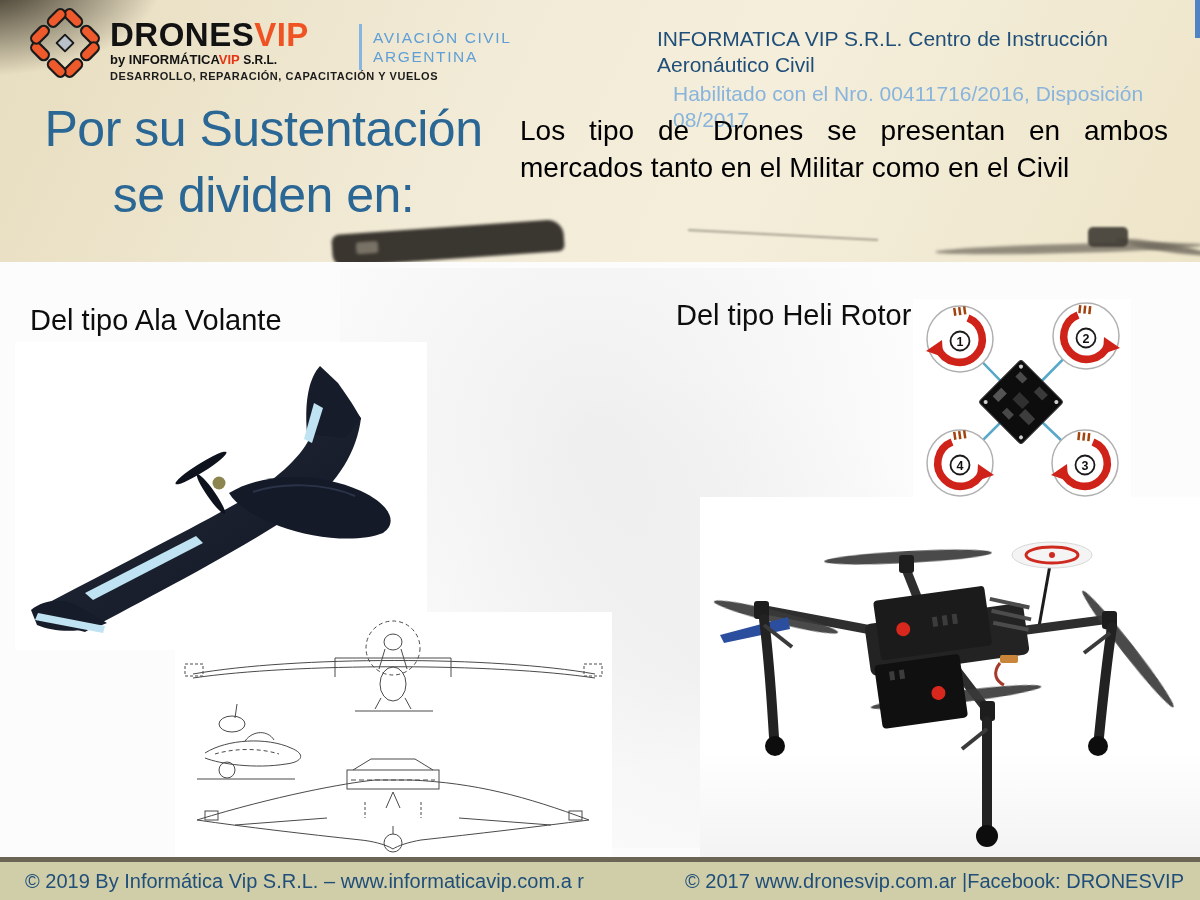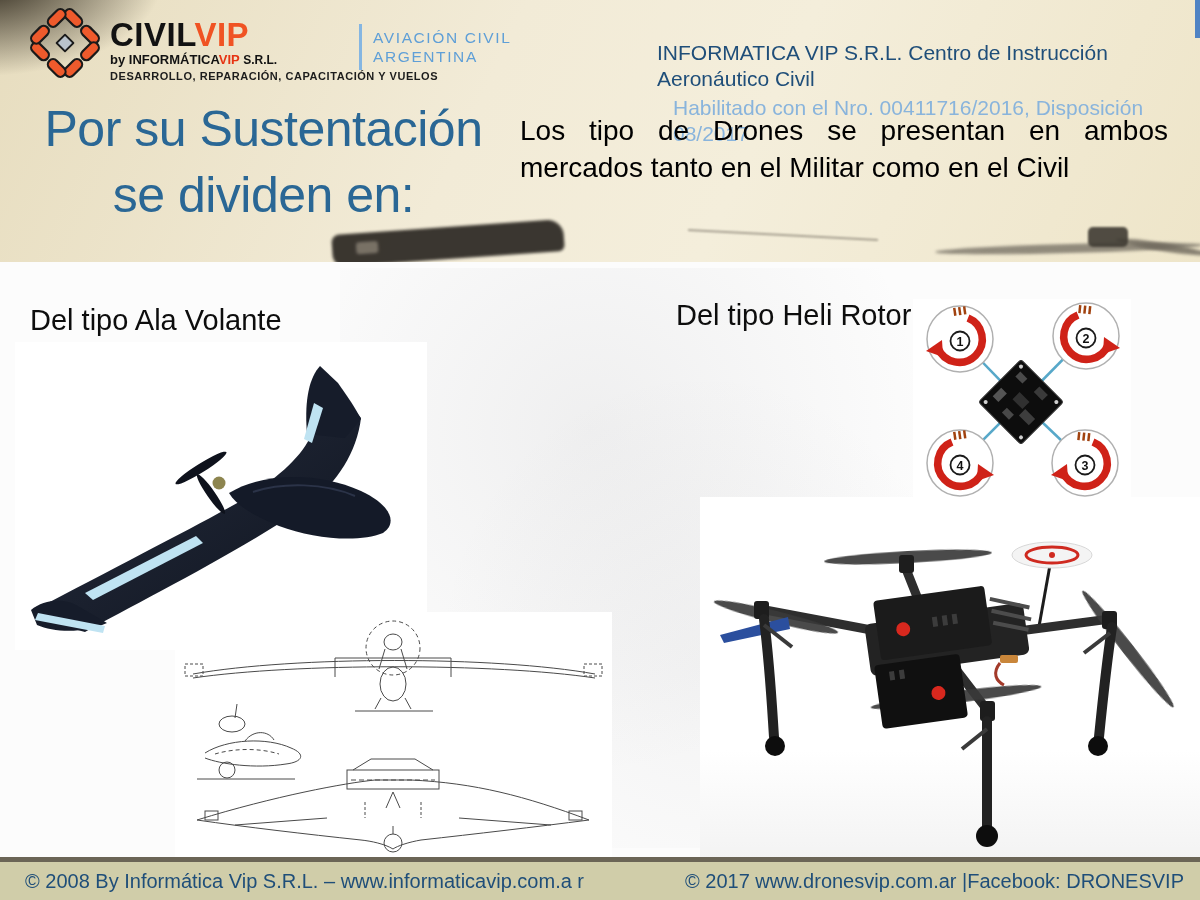--- a/index.html
+++ b/index.html
@@ -20,21 +20,21 @@
   .brand-byline { font-size:13px; font-weight:700; color:#121212; line-height:14px; margin-top:1px; }
   .brand-byline .vip { color:#e63312; }
   .brand-byline .srl { font-size:12px; }
   .brand-tagline { font-size:11px; font-weight:700; letter-spacing:0.55px; color:#1c1c1c; margin-top:3px; }
 
   .anac-logo { position:absolute; left:346px; top:24px; display:flex; align-items:center; }
   .anac-name { font-size:45px; font-weight:800; letter-spacing:1px; color:#2e5da6; line-height:48px; }
   .anac-bar { width:3px; height:46px; background:#85b6e2; margin:0 11px 0 13px; }
   .anac-sub { font-size:15.5px; font-weight:400; letter-spacing:1.6px; color:#5f9fd7; line-height:19px; }
 
-  .header-info { position:absolute; left:657px; top:40px; width:535px; }
+  .header-info { position:absolute; left:657px; top:26px; width:535px; }
   .info-line1 { font-size:21px; color:#1f4e79; line-height:26px; }
   .info-line2 { font-size:21px; color:#89b4dc; line-height:26px; margin-top:3px;margin-left:16px; }
 
   .slide-title { position:absolute; left:0; top:96px; width:515px; text-align:center;
     color:#2a6795; font-size:50px; line-height:66px; letter-spacing:-0.5px;padding-left:12px; }
 
   .intro-paragraph { position:absolute; left:520px; top:112px; width:648px;
     font-size:28px; line-height:37px; color:#000; text-align:justify; }
 
   
@@ -92,21 +92,21 @@
             <rect x="-14" y="-7" width="28" height="14" rx="7" transform="translate(61.2,83.8) rotate(135)"></rect>
             <rect x="-14" y="-7" width="28" height="14" rx="7" transform="translate(38.8,83.8) rotate(45)"></rect>
             <rect x="-14" y="-7" width="28" height="14" rx="7" transform="translate(16.2,61.2) rotate(45)"></rect>
             <rect x="-14" y="-7" width="28" height="14" rx="7" transform="translate(16.2,38.8) rotate(135)"></rect>
             <rect x="-14" y="-7" width="28" height="14" rx="7" transform="translate(38.8,16.2) rotate(135)"></rect>
             <rect x="-8" y="-8" width="16" height="16" fill="#b9c2cb" stroke-width="2.5" transform="translate(50,50) rotate(45)"></rect>
           </g>
         </svg>
       </span>
       <div class="logo-text">
-        <div class="brand-name"><span>CIVIL</span><span class="vip">VIP</span></div>
+        <div class="brand-name"><span>DRONES</span><span class="vip">VIP</span></div>
         <div class="brand-byline"><span>by </span><span>INFORMÁTICA</span><span class="vip">VIP</span><span class="srl"> S.R.L.</span></div>
         <div class="brand-tagline">DESARROLLO, REPARACIÓN, CAPACITACIÓN Y VUELOS</div>
       </div>
     </div>
 
     <div class="anac-logo">
       <div class="anac-bar"></div>
       <div class="anac-sub">
         <div>AVIACIÓN CIVIL</div>
         <div>ARGENTINA</div>
@@ -355,17 +355,17 @@
       <g fill="#0d0d0d">
         <circle cx="75" cy="249" r="10"></circle>
         <circle cx="287" cy="339" r="11"></circle>
         <circle cx="398" cy="249" r="10"></circle>
       </g>
     </svg>
   </div>
 
   <div class="footer-divider"></div>
   <div class="footer-band">
-    <div class="footer-left">© 2008 By Informática Vip S.R.L. – www.informaticavip.com.a r</div>
+    <div class="footer-left">© 2019 By Informática Vip S.R.L. – www.informaticavip.com.a r</div>
     <div class="footer-right">© 2017  www.dronesvip.com.ar |Facebook: DRONESVIP</div>
   </div>
 
 </div>
 
 </body></html>

